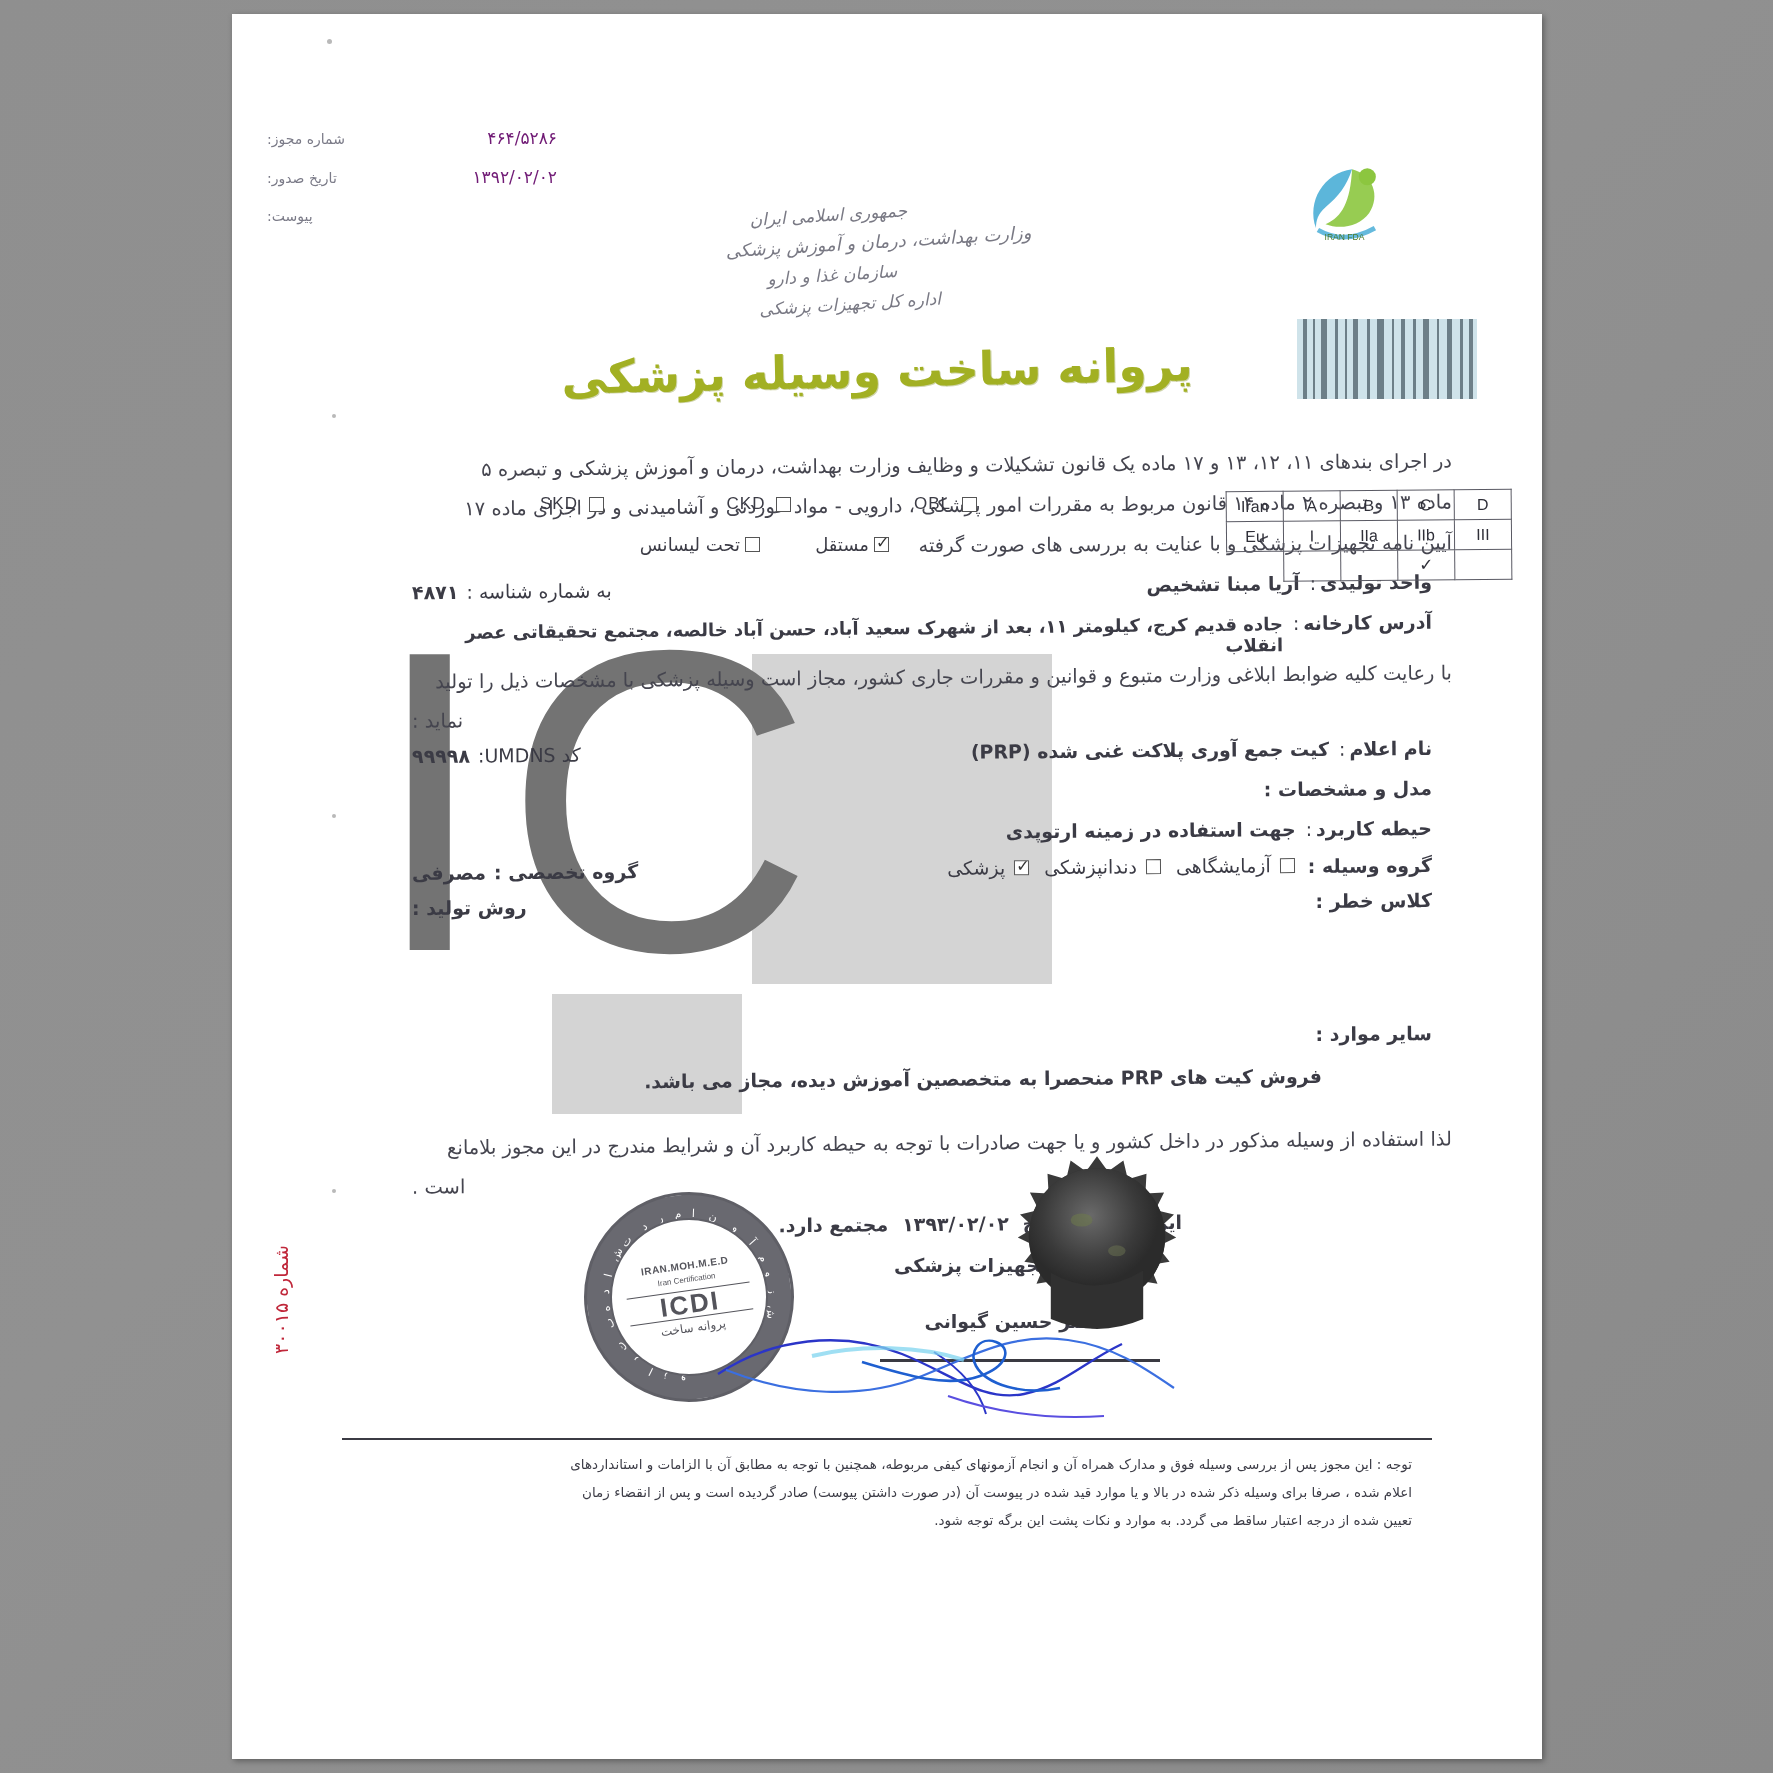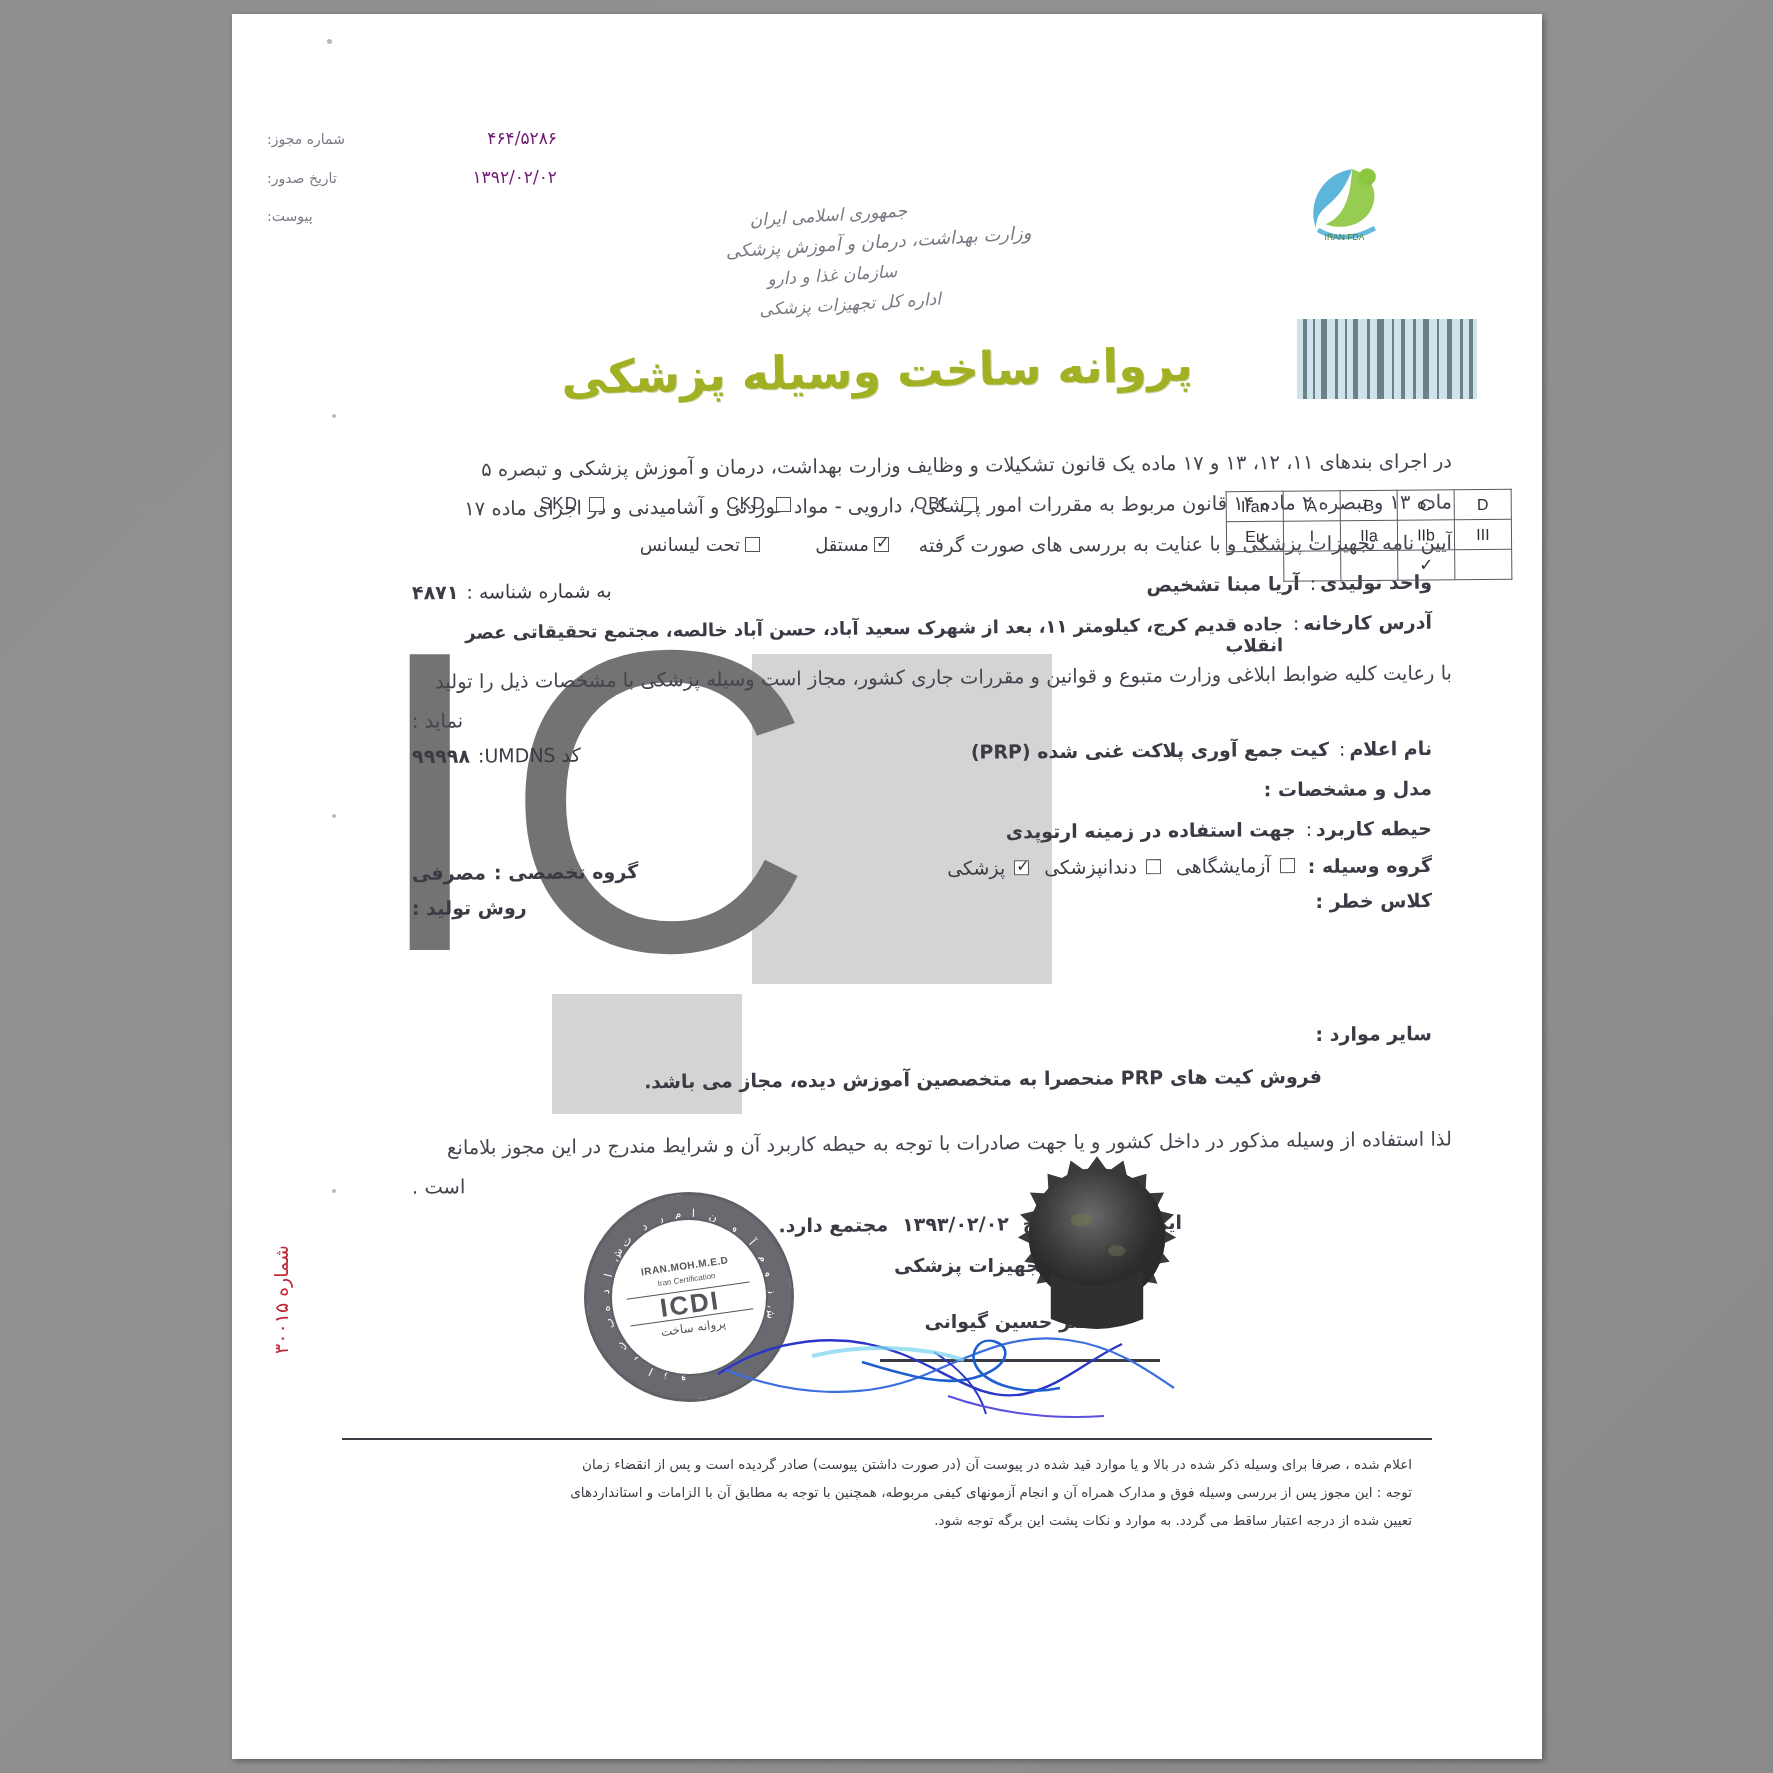--- a/index.html
+++ b/index.html
@@ -549,22 +549,22 @@
         <path d="M14 66 C80 92 150 96 210 72 C260 52 300 28 356 36 C400 42 430 62 462 84" stroke="#3b6fe0" stroke-width="2.2" fill="none"></path>
         <path d="M150 58 C196 72 236 84 268 72 C296 62 300 44 284 38 C268 32 256 48 264 62
                  C274 80 310 92 348 84" stroke="#1e5fd0" stroke-width="2.6" fill="none"></path>
         <path d="M222 48 C250 66 268 88 274 110" stroke="#2b35c8" stroke-width="2" fill="none"></path>
         <path d="M100 52 C150 40 210 42 252 56" stroke="#7fd4ef" stroke-width="4" fill="none" opacity=".75"></path>
         <path d="M236 92 C276 106 330 116 392 112" stroke="#5a4fe0" stroke-width="2" fill="none"></path>
       </svg>
 
       <div id="footer-rule"></div>
       <div id="footer-note">
+        <span class="ln">توجه : این مجوز پس از بررسی وسیله فوق و مدارک همراه آن و انجام آزمونهای کیفی مربوطه، همچنین با توجه به مطابق آن با الزامات و استانداردهای</span>
         <span class="ln">اعلام شده ، صرفا برای وسیله ذکر شده در بالا و یا موارد قید شده در پیوست آن (در صورت داشتن پیوست) صادر گردیده است و پس از انقضاء زمان</span>
-        <span class="ln">توجه : این مجوز پس از بررسی وسیله فوق و مدارک همراه آن و انجام آزمونهای کیفی مربوطه، همچنین با توجه به مطابق آن با الزامات و استانداردهای</span>
         <span class="ln">تعیین شده از درجه اعتبار ساقط می گردد. به موارد و نکات پشت این برگه توجه شود.</span>
       </div>
 
     </div>
   </div>
 
   <div id="archive-no">شماره  ۳۰۰۱۵</div>
 
 </div>
 

